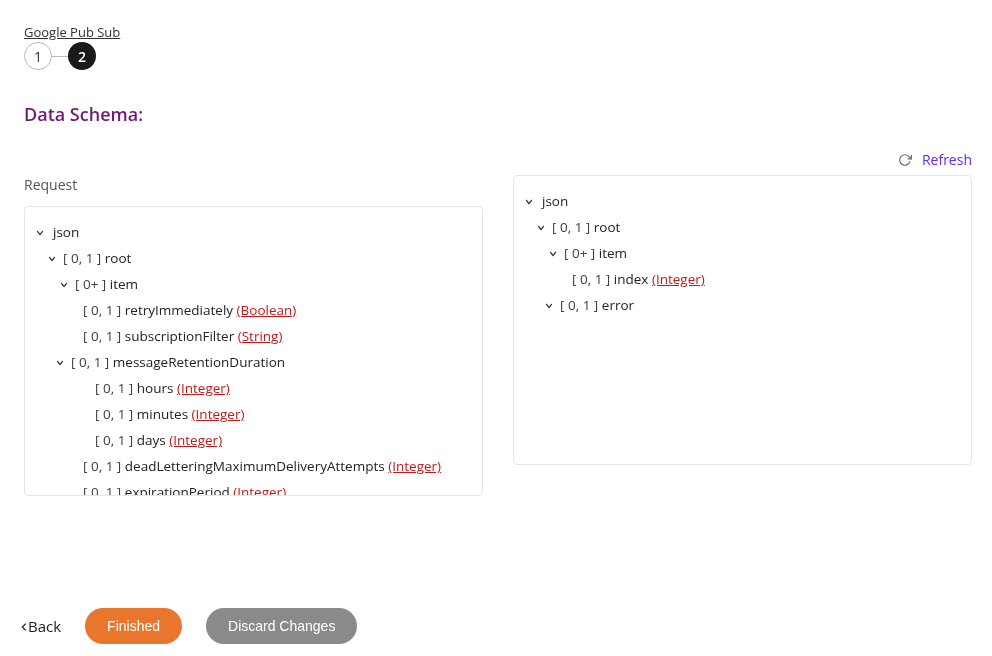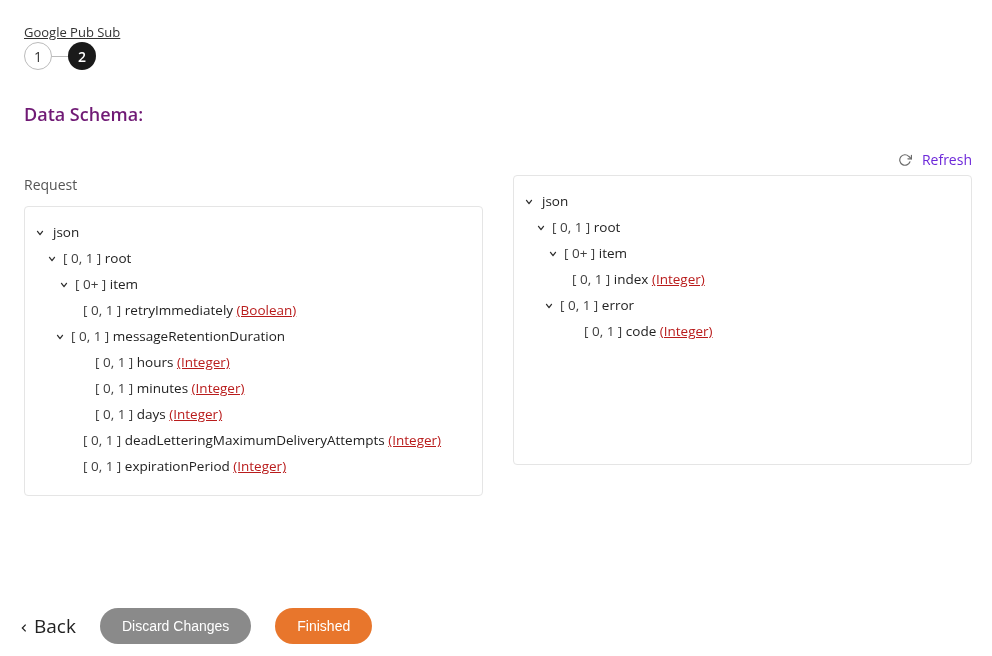--- a/index.html
+++ b/index.html
@@ -18,21 +18,21 @@
     .col { flex: 1; min-width: 0; }
     .col-label { font-size: 14px; color: #555; margin-bottom: 12px; }
     .panel { border: 1px solid #e5e5e5; border-radius: 4px; height: 290px; overflow: auto; padding: 12px 10px 12px 10px; font-size: 13.5px; }
     .node { white-space: nowrap; padding: 4px 0; }
     .chev { display: inline-flex; width: 14px; vertical-align: middle; margin-right: 2px; }
     .name { font-weight: 400; }
     .tight .name { margin-left: 2px; }
     .type { color: #b91c1c; text-decoration: underline; }
     .card { color: #404040; }
     .footer { position: absolute; left: 20px; bottom: 12px; display: flex; align-items: center; gap: 24px; }
-    .back { font-size: 19px; color: #222; cursor: pointer; display: flex; align-items: center; gap: 6px; }
+    .back { font-size: 15px; color: #222; cursor: pointer; display: flex; align-items: center; }
     .btn { border: none; border-radius: 20px; padding: 10px 22px; font-size: 14px; cursor: pointer; color: #fff; }
     .btn.primary { background: #e8762c; }
     .btn.secondary { background: #8a8a8a; }
     .panel::-webkit-scrollbar { width: 0; height: 0; }
   </style>
 </head>
 <body>
 
 <div class="page">
   <a class="crumb">Google Pub Sub</a>
@@ -69,20 +69,21 @@
               <svg width="10" height="10" viewBox="0 0 12 12" fill="none" stroke="#333" stroke-width="1.5" stroke-linecap="round" stroke-linejoin="round">
                 <polyline points="3 4 6 8 9 4"></polyline>
               </svg>
             </span><span class="card">[ 0, 1 ] </span><span class="name">root</span></div>
           <div class="node" style="padding-left: 24px;"><span class="chev" style="">
               <svg width="10" height="10" viewBox="0 0 12 12" fill="none" stroke="#333" stroke-width="1.5" stroke-linecap="round" stroke-linejoin="round">
                 <polyline points="3 4 6 8 9 4"></polyline>
               </svg>
             </span><span class="card">[ 0+ ] </span><span class="name">item</span></div>
           <div class="node" style="padding-left: 48px;"><span class="card">[ 0, 1 ] </span><span class="name">retryImmediately</span> <span class="type">(Boolean)</span></div>
+          <div class="node" style="padding-left: 48px;"><span class="card">[ 0, 1 ] </span><span class="name">subscriptionFilter</span> <span class="type">(String)</span></div>
           <div class="node" style="padding-left: 36px;"><span class="chev" style="margin-left:-16px;">
               <svg width="10" height="10" viewBox="0 0 12 12" fill="none" stroke="#333" stroke-width="1.5" stroke-linecap="round" stroke-linejoin="round">
                 <polyline points="3 4 6 8 9 4"></polyline>
               </svg>
             </span><span class="card">[ 0, 1 ] </span><span class="name">messageRetentionDuration</span></div>
           <div class="node" style="padding-left: 60px;"><span class="card">[ 0, 1 ] </span><span class="name">hours</span> <span class="type">(Integer)</span></div>
           <div class="node" style="padding-left: 60px;"><span class="card">[ 0, 1 ] </span><span class="name">minutes</span> <span class="type">(Integer)</span></div>
           <div class="node" style="padding-left: 60px;"><span class="card">[ 0, 1 ] </span><span class="name">days</span> <span class="type">(Integer)</span></div>
           <div class="node" style="padding-left: 48px;"><span class="card">[ 0, 1 ] </span><span class="name">deadLetteringMaximumDeliveryAttempts</span> <span class="type">(Integer)</span></div>
           <div class="node" style="padding-left: 48px;"><span class="card">[ 0, 1 ] </span><span class="name">expirationPeriod</span> <span class="type">(Integer)</span></div>
@@ -104,30 +105,29 @@
               <svg width="10" height="10" viewBox="0 0 12 12" fill="none" stroke="#333" stroke-width="1.5" stroke-linecap="round" stroke-linejoin="round">
                 <polyline points="3 4 6 8 9 4"></polyline>
               </svg>
             </span><span class="card">[ 0+ ] </span><span class="name">item</span></div>
           <div class="node" style="padding-left: 48px;"><span class="card">[ 0, 1 ] </span><span class="name">index</span> <span class="type">(Integer)</span></div>
           <div class="node" style="padding-left: 36px;"><span class="chev" style="margin-left:-16px;">
               <svg width="10" height="10" viewBox="0 0 12 12" fill="none" stroke="#333" stroke-width="1.5" stroke-linecap="round" stroke-linejoin="round">
                 <polyline points="3 4 6 8 9 4"></polyline>
               </svg>
             </span><span class="card">[ 0, 1 ] </span><span class="name">error</span></div>
-          <div class="node" style="padding-left: 60px;"><span class="card">[ 0, 1 ] </span><span class="name">code</span> <span class="type">(Integer)</span></div>
         </div>
     </div>
   </div>
 
   <div class="footer">
     <div class="back">
       <span>
         <svg width="8" height="10" viewBox="0 0 8 12" fill="none" stroke="#222" stroke-width="1.5">
             <polyline points="6 2 2 6 6 10"></polyline>
           </svg>
       </span>
       <span>Back</span>
     </div>
+    <button class="btn primary">Finished</button>
     <button class="btn secondary">Discard Changes</button>
-    <button class="btn primary">Finished</button>
   </div>
 </div>
 
 </body></html>

